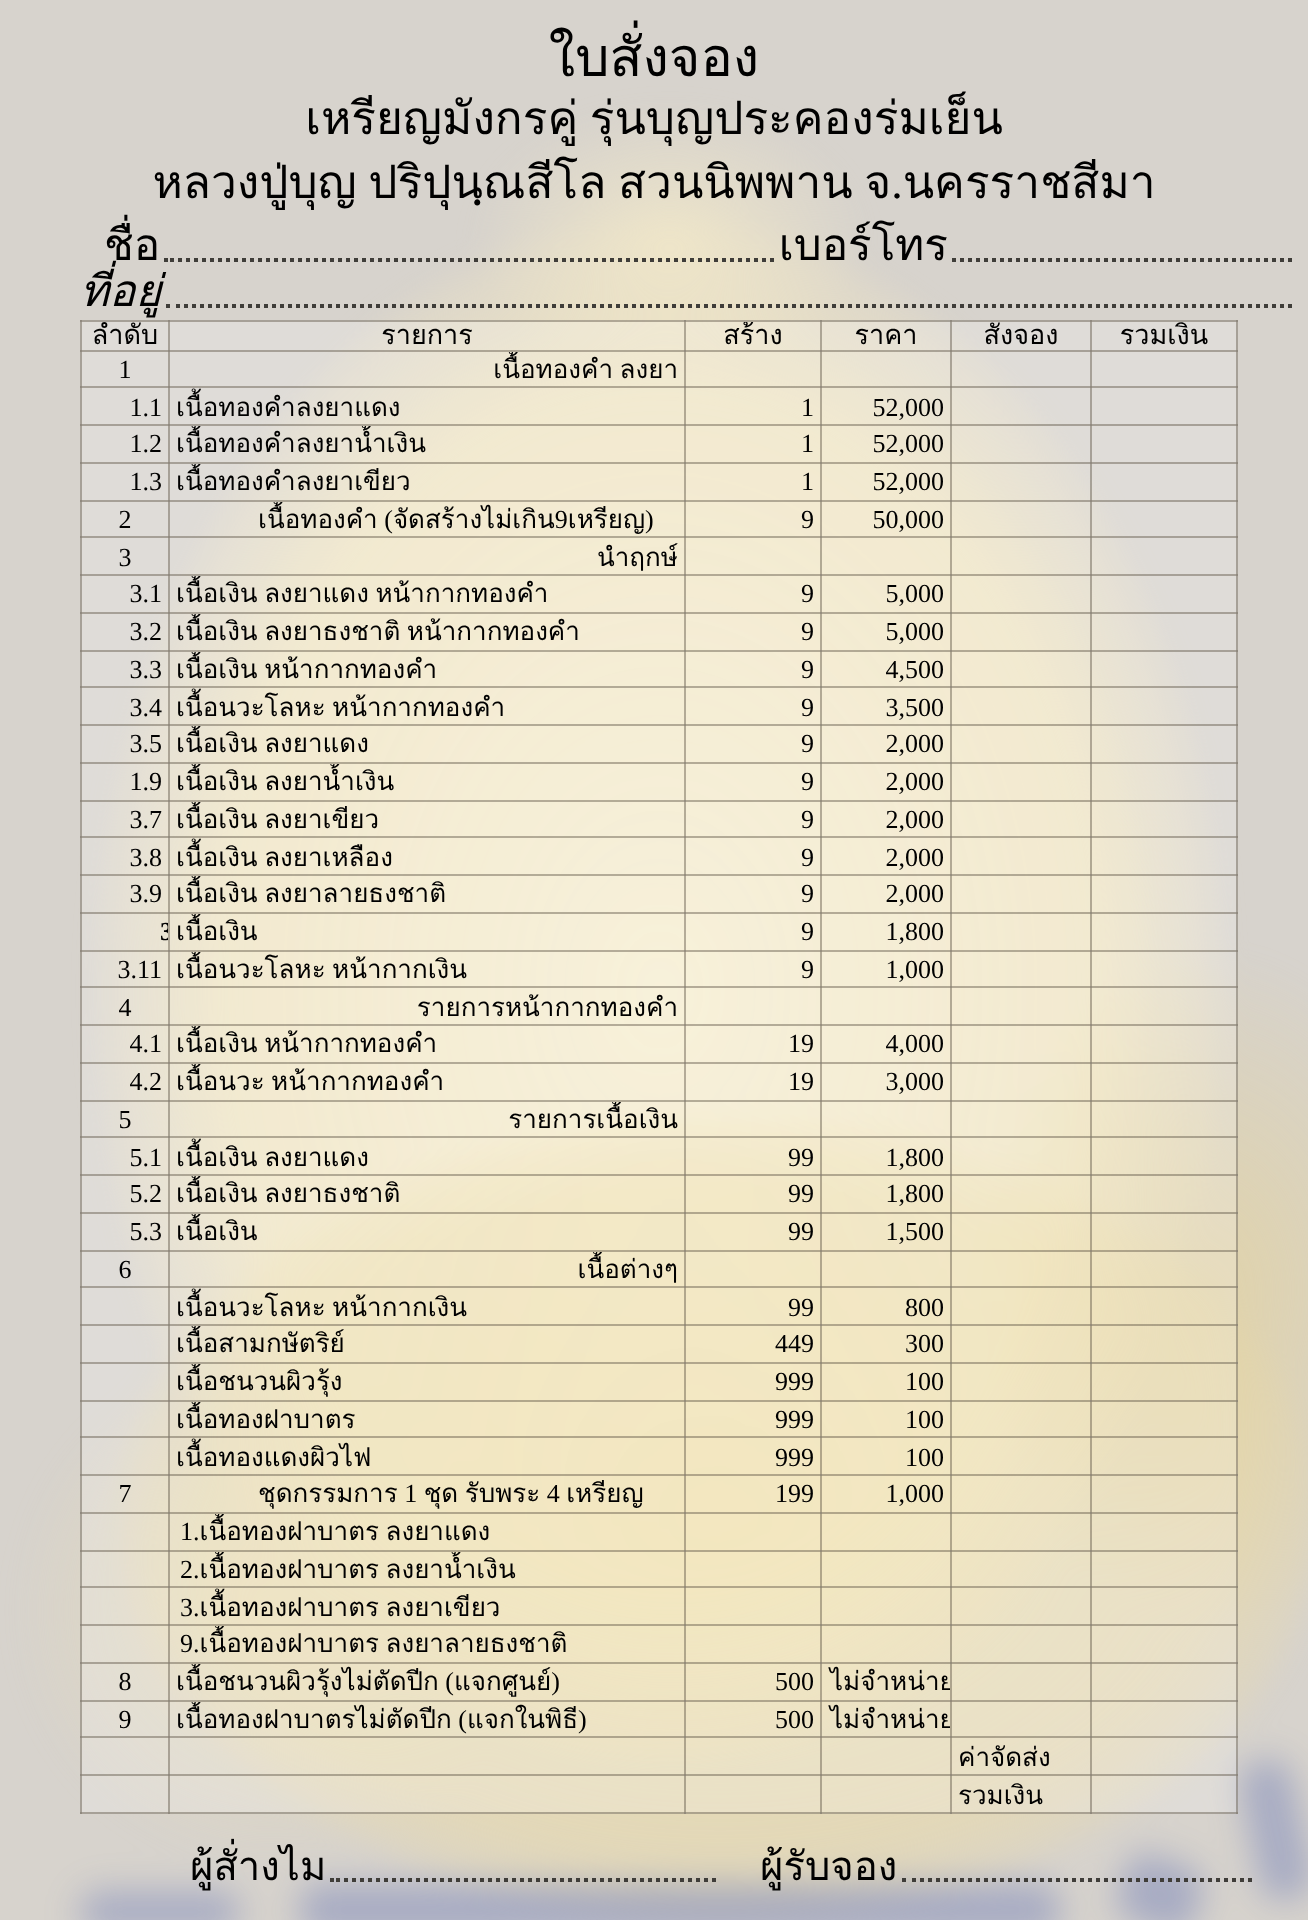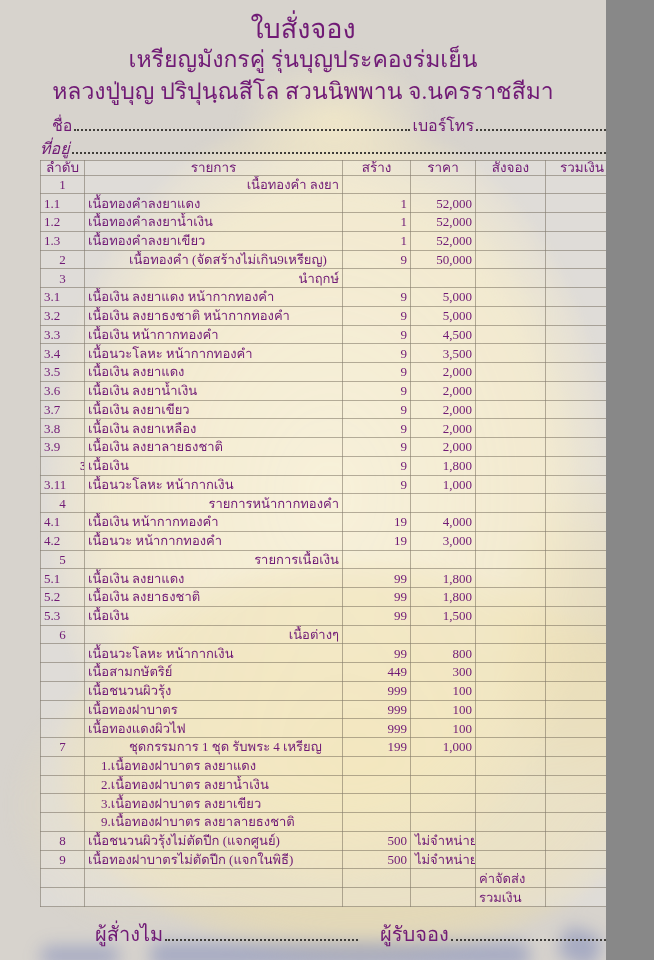--- a/index.html
+++ b/index.html
@@ -1,18 +1,18 @@
 <!DOCTYPE html>
 <html><head>
 <meta charset="utf-8">
 <style>
   html,body{margin:0;padding:0;}
   body{font-family:"Liberation Serif", serif; background:#888;}
-  .page{position:relative;width:606px;height:960px;background:#d7d3cd;overflow:hidden;
-        color:#701a75;}
+  .page{position:relative;width:654px;height:960px;background:#d7d3cd;overflow:hidden;
+        color:#000000;}
   
   .wm{position:absolute;inset:0;filter:blur(7px);pointer-events:none;}
   .blob{position:absolute;border-radius:50%;}
   .b1{left:50px;top:110px;width:560px;height:770px;
       background:radial-gradient(ellipse at center, rgba(247,238,208,0.95) 0%, rgba(243,231,193,0.85) 55%, rgba(215,211,205,0) 75%);}
   .b2{left:60px;top:560px;width:600px;height:400px;
       background:radial-gradient(ellipse at center, rgba(240,224,170,0.85) 0%, rgba(236,220,168,0.55) 60%, rgba(215,211,205,0) 78%);}
   .b3{left:240px;top:55px;width:190px;height:130px;
       background:radial-gradient(ellipse at center, rgba(243,233,200,0.8) 0%, rgba(215,211,205,0) 75%);}
   .b4{left:490px;top:480px;width:230px;height:330px;
@@ -25,40 +25,40 @@
   .bl3{left:625px;top:880px;width:26px;height:70px;transform:rotate(-12deg);}
   .bl4{left:40px;top:946px;width:80px;height:20px;}
 
   
   .hdr{position:absolute;left:0;width:100%;text-align:center;line-height:1.15;}
   .t1{top:14px;font-size:27px;}
   .t2{top:47px;font-size:23px;}
   .t3{top:79px;font-size:23px;}
 
   
-  .fline{position:absolute;display:flex;align-items:flex-end;font-size:16px;line-height:1;}
+  .fline{position:absolute;display:flex;align-items:flex-end;font-size:22px;line-height:1;}
   .nameline{left:52px;top:108px;width:596px;height:26px;}
   .addrline{left:40px;top:131px;width:608px;height:26px;font-style:italic;}
   .dots{flex:1;border-bottom:2px dotted #3f3d39;margin:0 2px 3px 2px;height:1px;}
   .flabel{white-space:nowrap;}
 
   
   table.order{position:absolute;left:40px;top:160px;width:578px;height:747px;
       border-collapse:collapse;table-layout:fixed;font-size:13px;line-height:1;}
   table.order td, table.order th{border:1px solid rgba(125,119,108,0.55);
       padding:0 3px;overflow:hidden;white-space:nowrap;font-weight:normal;
       background:rgba(255,255,255,0.22);}
   table.order th{text-align:center;font-size:13.5px;}
   td.col-no{text-align:center;padding-right:5px;}
-  td.col-no.num-right{text-align:left;}
+  td.col-no.num-right{text-align:right;}
   td.col-no.bold{font-weight:bold;padding-left:39px;}
   td.col-item{text-align:left;padding-left:6px;}
   td.col-item.section{text-align:right;}
   td.col-item.indent{padding-left:44px;}
-  td.col-item.indent-sm{padding-left:16px;}
+  td.col-item.indent-sm{padding-left:5px;}
   td.col-made{text-align:right;padding-right:14px;}
   td.col-price{text-align:right;padding-right:6px;}
   td.col-price.price-text{text-align:left;padding-left:4px;}
   td.col-order{text-align:left;padding-left:4px;}
   td.col-total{text-align:left;}
 
   
   .sig{position:absolute;top:918px;display:flex;align-items:flex-end;font-size:20px;line-height:1;height:26px;}
   .sig1{left:95px;width:265px;}
   .sig2{left:380px;width:248px;}
@@ -198,21 +198,21 @@
         </tr>
         <tr>
           <td class="col-no num-right">3.5</td>
           <td class="col-item">เนื้อเงิน  ลงยาแดง</td>
           <td class="col-made">9</td>
           <td class="col-price">2,000</td>
           <td class="col-order"></td>
           <td class="col-total"></td>
         </tr>
         <tr>
-          <td class="col-no num-right">3.6</td>
+          <td class="col-no num-right">1.9</td>
           <td class="col-item">เนื้อเงิน  ลงยาน้ำเงิน</td>
           <td class="col-made">9</td>
           <td class="col-price">2,000</td>
           <td class="col-order"></td>
           <td class="col-total"></td>
         </tr>
         <tr>
           <td class="col-no num-right">3.7</td>
           <td class="col-item">เนื้อเงิน  ลงยาเขียว</td>
           <td class="col-made">9</td>

